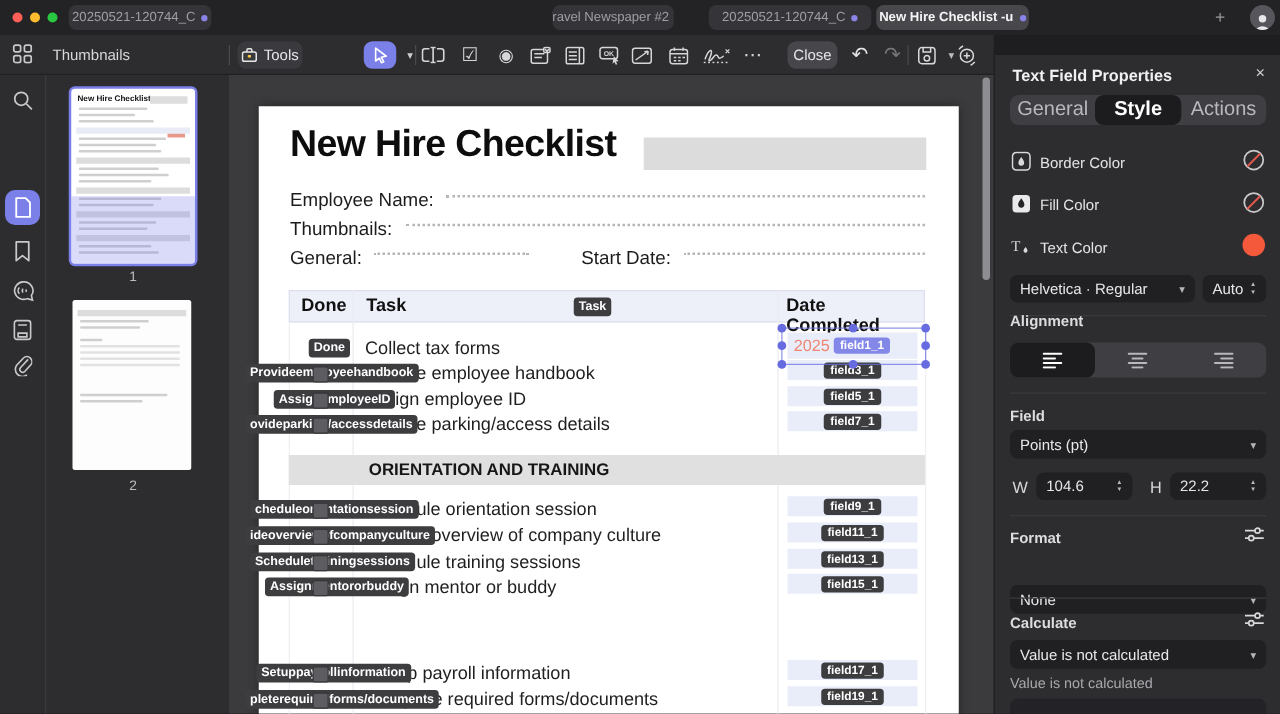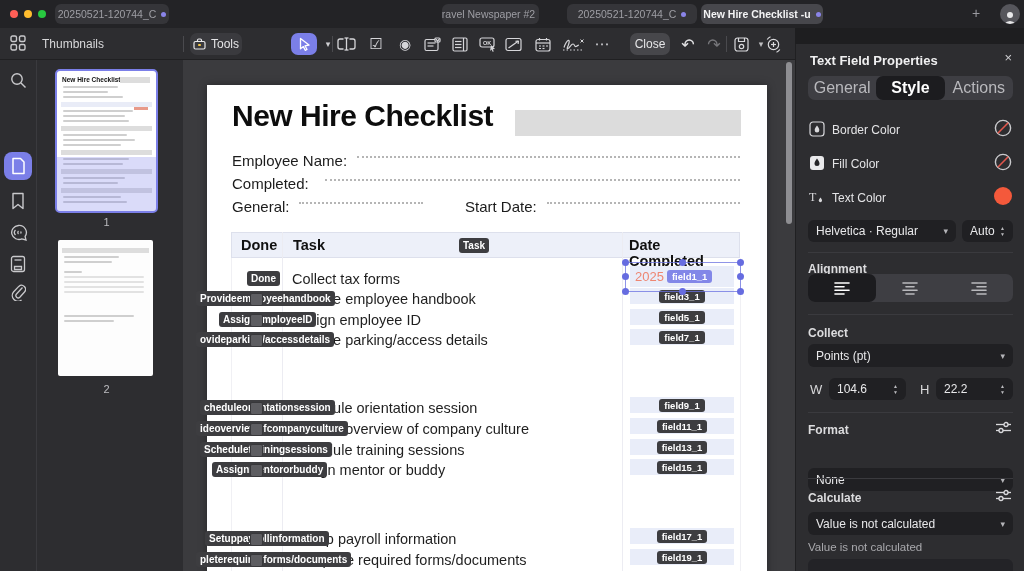--- a/index.html
+++ b/index.html
@@ -341,21 +341,21 @@
   <div class="pagenum" style="left:18px;top:323px">2</div>
 </div>
 
 <div id="docarea">
   <div id="page">
     <div id="doc-title">New Hire Checklist</div>
     <div id="title-field"></div>
 
     <span class="flabel" style="left:25px;top:67px">Employee Name:</span>
     <span class="dotline" style="left:150px;top:70px;width:383px"></span>
-    <span class="flabel" style="left:25px;top:90px">Completed:</span>
+    <span class="flabel" style="left:25px;top:90px">Thumbnails:</span>
     <span class="dotline" style="left:118px;top:93px;width:415px"></span>
     <span class="flabel" style="left:25px;top:113px">General:</span>
     <span class="dotline" style="left:92px;top:116px;width:124px"></span>
     <span class="flabel" style="left:258px;top:113px">Start Date:</span>
     <span class="dotline" style="left:340px;top:116px;width:193px"></span>
 
     <div id="thdr">
       <span class="hcell" style="left:9px">Done</span>
       <span class="hcell" style="left:61px">Task</span>
       <span class="nbadge" style="left:227px;top:5px">Task</span>
@@ -403,20 +403,23 @@
     </div>
     <div class="docrow" style="top:244px">
       <span class="task">Provide parking/access details</span>
       <span class="nbadge" style="left:-11px">ovideparking/accessdetails</span>
       <span class="cbx"></span>
       <div class="dfield">
           <span class="fbadge">field7_1</span>
         </div>
     </div>
 
+    <div class="secband" style="top:279px">
+      <span>ORIENTATION AND TRAINING</span>
+    </div>
 
     <div class="docrow" style="top:312px">
       <span class="task">Schedule orientation session</span>
       <span class="nbadge" style="left:-7px">cheduleorientationsession</span>
       <span class="cbx"></span>
       <div class="dfield">
           <span class="fbadge">field9_1</span>
         </div>
     </div>
     <div class="docrow" style="top:333px">
@@ -518,21 +521,21 @@
   </div>
   <div class="pdrop" style="left:166px;top:176px;width:51px;height:22px">
     <span>Auto</span>
     <span class="stepper">
         <span>▲</span>
         <span>▼</span>
       </span>
   </div>
 
   <div class="pdivider" style="top:208px"></div>
-  <span class="slabel" style="top:218px">Alignment</span>
+  <span class="slabel" style="top:206px">Alignment</span>
 
   <div class="segwrap" style="top:230px;height:28px">
     <div class="seg active">
       <svg width="18" height="14" viewBox="0 0 18 14" stroke="#fff" stroke-width="1.6" stroke-linecap="round">
         <line x1="2" y1="2" x2="16" y2="2"></line>
           <line x1="2" y1="5.7" x2="11" y2="5.7"></line>
           <line x1="2" y1="9.3" x2="16" y2="9.3"></line>
           <line x1="2" y1="13" x2="11" y2="13"></line>
       </svg>
       </div>
@@ -548,21 +551,21 @@
       <svg width="18" height="14" viewBox="0 0 18 14" stroke="#b9b9bd" stroke-width="1.6" stroke-linecap="round">
         <line x1="2" y1="2" x2="16" y2="2"></line>
           <line x1="7" y1="5.7" x2="16" y2="5.7"></line>
           <line x1="2" y1="9.3" x2="16" y2="9.3"></line>
           <line x1="7" y1="13" x2="16" y2="13"></line>
       </svg>
       </div>
   </div>
 
   <div class="pdivider" style="top:270px"></div>
-  <span class="slabel" style="top:282px">Collect</span>
+  <span class="slabel" style="top:282px">Field</span>
   <div class="pdrop" style="left:12px;top:300px;width:205px;height:23px">
     <span>Points (pt)</span>
     <span class="chev">▾</span>
   </div>
   <span class="whlabel" style="left:14px;top:338px">W</span>
   <div class="pdrop" style="left:33px;top:334px;width:77px;height:22px">
     <span>104.6</span>
     <span class="stepper">
         <span>▲</span>
         <span>▼</span>

